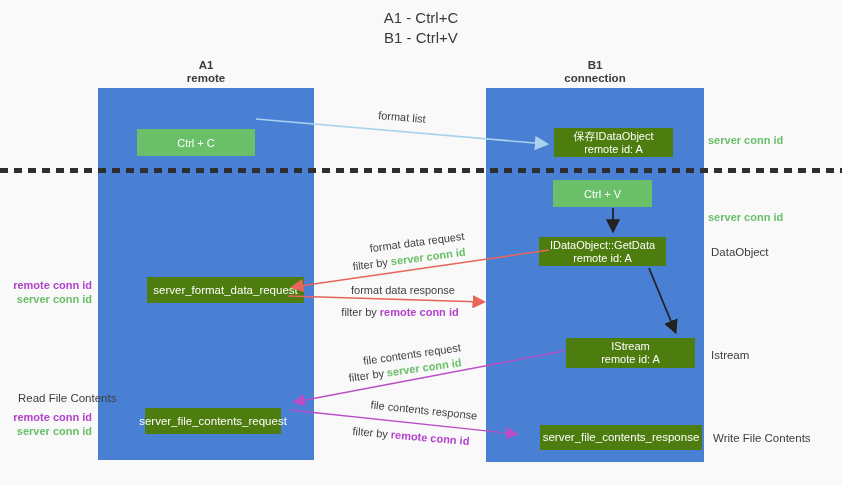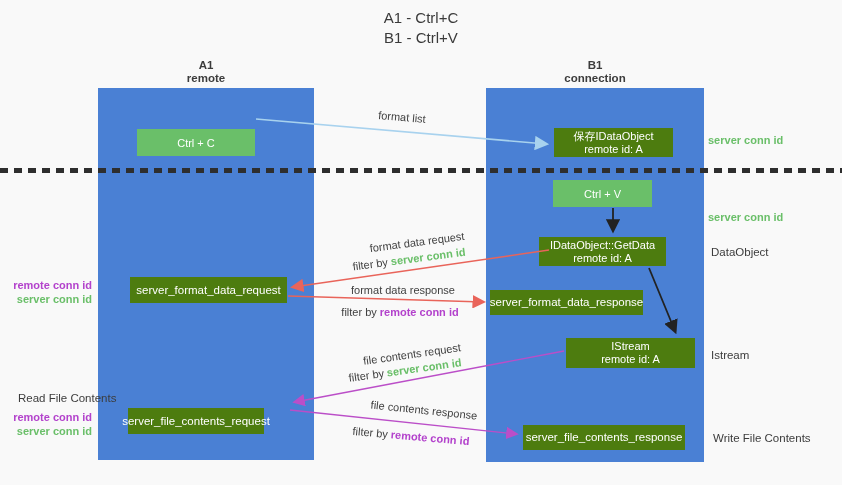--- a/index.html
+++ b/index.html
@@ -15,21 +15,21 @@
            font-size:15px; line-height:20px; color:#3a3a3a; }
   .lane-header { position:absolute; text-align:center; font-size:11.5px; line-height:13px; color:#3c3c3c;font-weight:bold; }
   .lane { position:absolute; background:#4a80d4; }
   .divider { position:absolute; left:0; top:168px; width:842px; height:5px;
              background:repeating-linear-gradient(90deg,#2e2e2e 0 8px,transparent 8px 14px);
              z-index:3; }
   .node { position:absolute; display:flex; flex-direction:column; align-items:center;
           justify-content:center; color:#fff; text-align:center; z-index:4; }
   .node.green  { background:#6abf69; font-size:11px; }
   .node.orange { background:#4d7c0f; font-size:11px; line-height:13px; }
-  .node.mono-label { font-size:11.5px; }
+  .node.mono-label { font-size:11.5px;margin-left:17px; }
   .arrows { position:absolute; left:0; top:0; z-index:5; pointer-events:none; }
   .side-label { position:absolute; font-size:11px; white-space:nowrap; z-index:6; }
   .side-label.plain { font-size:11.5px; color:#3c3c3c; }
   .side-label.right-align { text-align:right; }
   .green-text  { color:#6abf69; font-weight:bold; }
   .purple-text { color:#b342cc; font-weight:bold; }
   .arrow-label { position:absolute; font-size:11px; color:#3f3f3f; white-space:nowrap;
                  transform:translate(-50%,-50%) rotate(var(--rot,0deg)); z-index:6; }
   .filter-prefix { margin-right:3px; }
 </style>
@@ -72,23 +72,20 @@
 
   <div class="node orange" style="left:519px; top:237px; width:127px; height:29px;margin-left:20px;">
     <div>IDataObject::GetData</div>
     <div>remote id: A</div>
   </div>
 
   <div class="node orange mono-label" style="left:130px; top:277px; width:157px; height:26px;">
     <div>server_format_data_request</div>
   </div>
 
-  <div class="node orange mono-label" style="left:490px; top:290px; width:153px; height:25px;">
-    <div>server_format_data_response</div>
-  </div>
 
   <div class="node orange" style="left:566px; top:338px; width:129px; height:30px;">
     <div>IStream</div>
     <div>remote id: A</div>
   </div>
 
   <div class="node orange mono-label" style="left:128px; top:408px; width:136px; height:26px;">
     <div>server_file_contents_request</div>
   </div>
 

